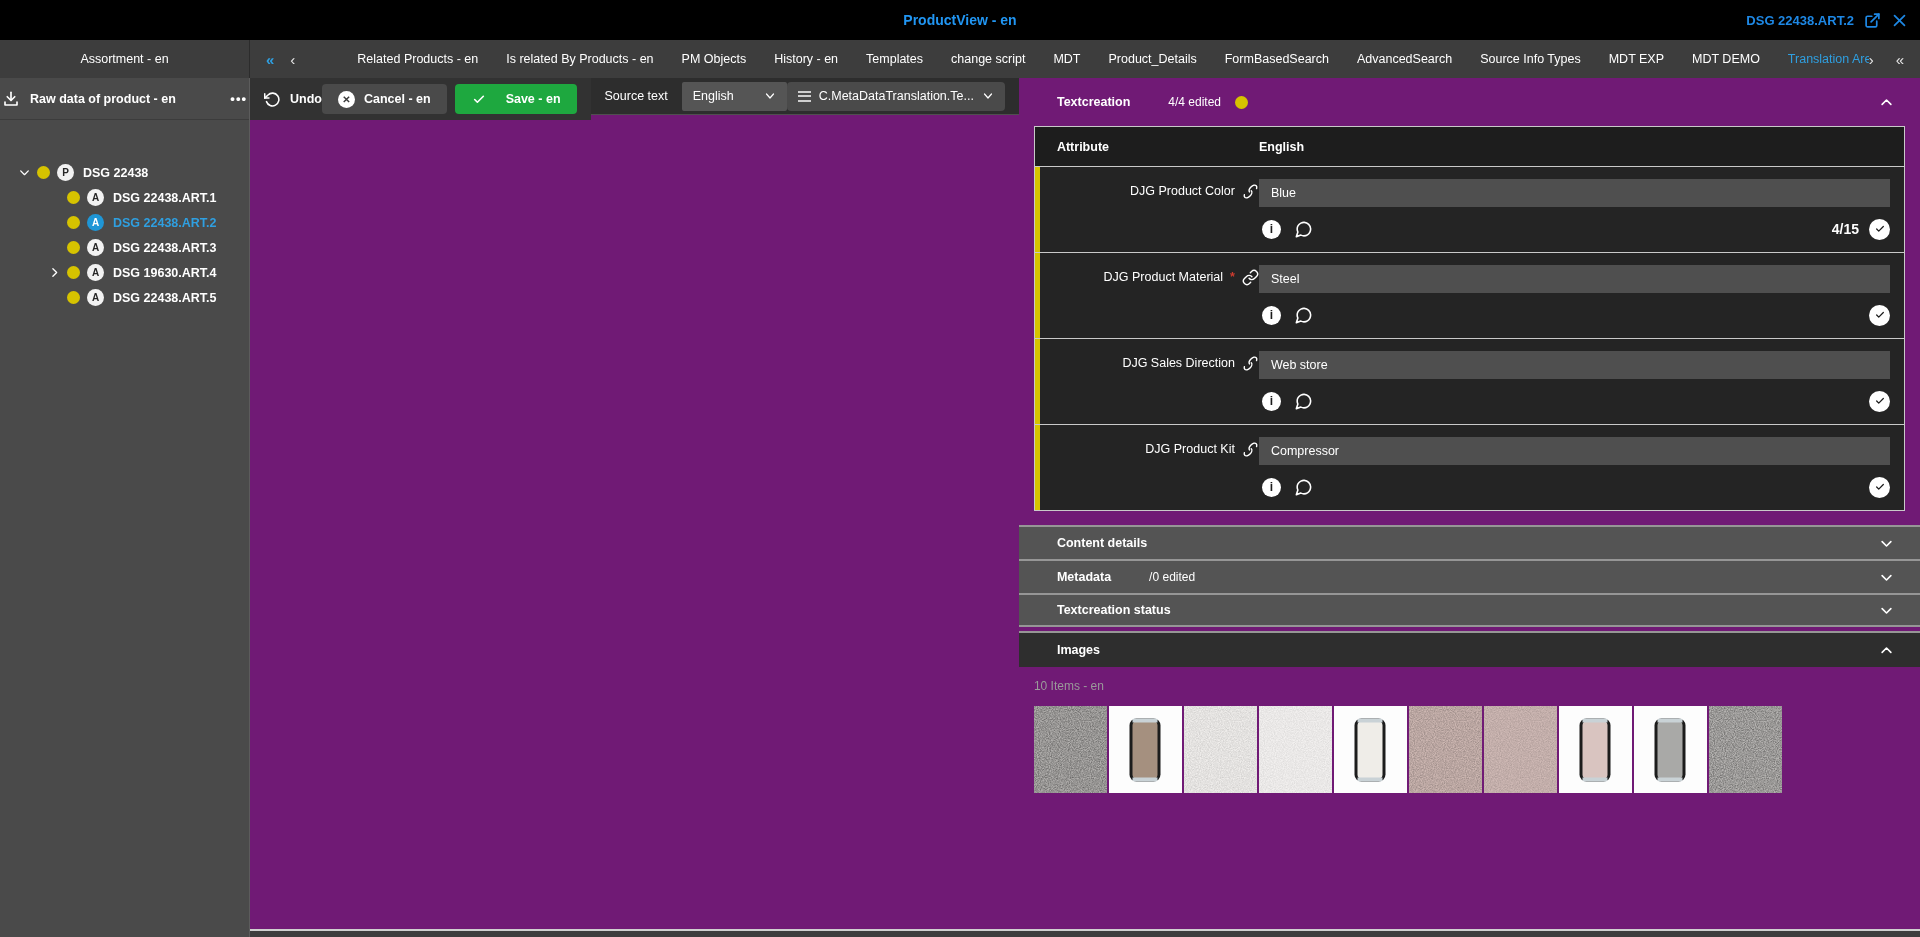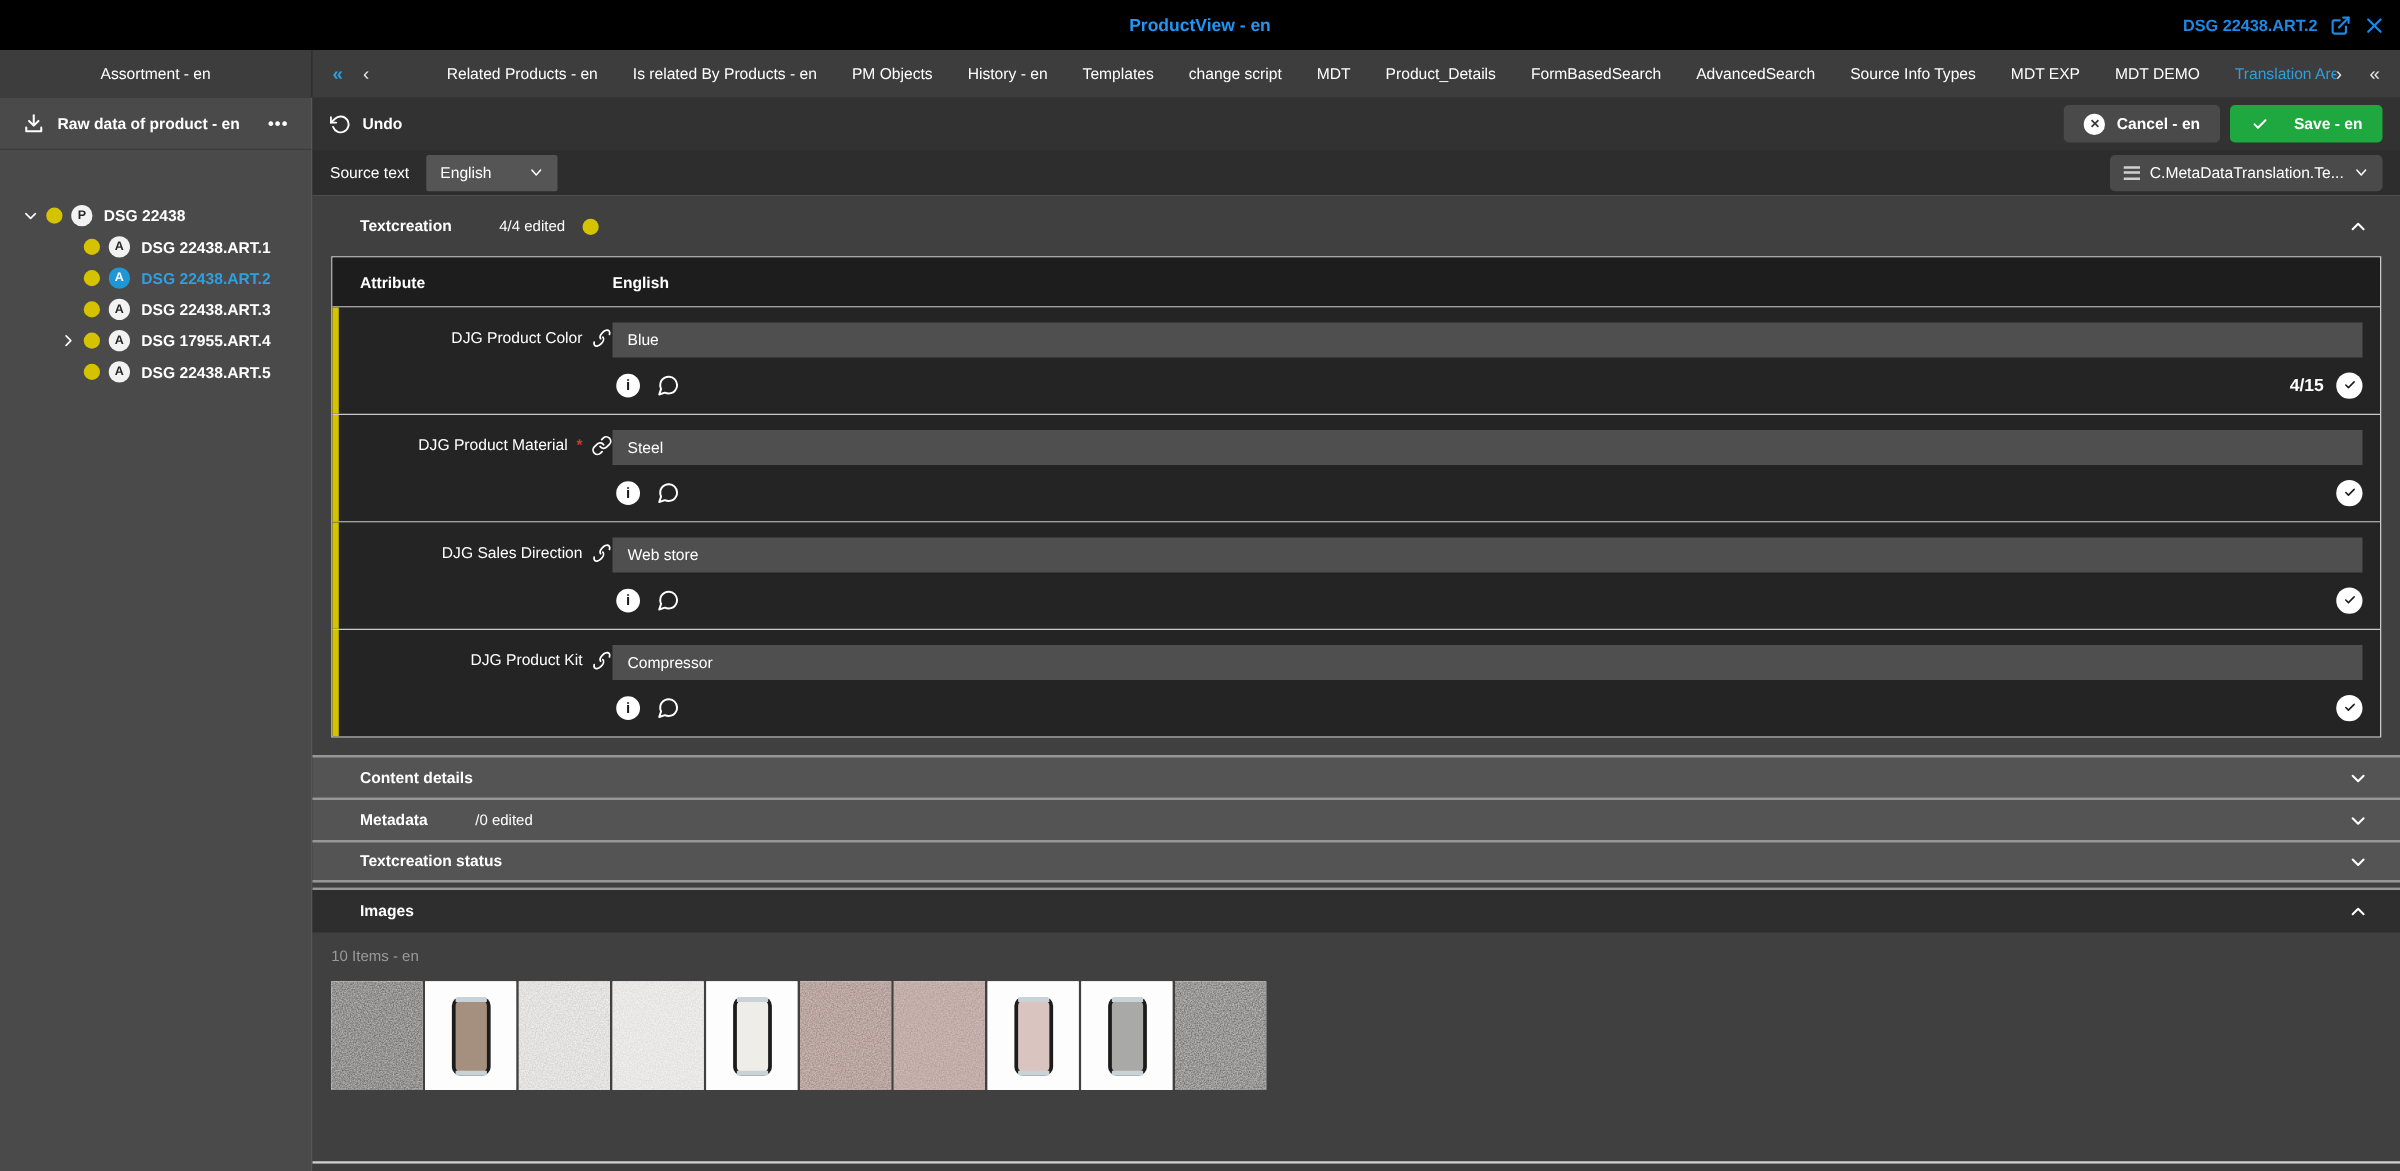--- a/index.html
+++ b/index.html
@@ -23,37 +23,37 @@
   .tab-list { display:flex; gap:28px; margin-left:62px; flex:1; min-width:0; overflow:hidden; }
   .tab { font-size:12.5px; color:#fff; white-space:nowrap; cursor:pointer; }
   .tab.active { color:#2f9fe0; }
   .nav-right { margin-left:auto; display:flex; gap:22px; align-items:center; }
 
   
   .layout { display:flex; height:859px; }
 
   
   .sidebar { width:250px; flex:none; background:#4a4a4a; border-right:1px solid #5c5c5c; }
-  .sidebar-header { height:42px; display:flex; align-items:center; padding:0 18px; border-bottom:1px solid #3c3c3c; }
+  .sidebar-header { height:42px; display:flex; align-items:center; padding:0 2px; border-bottom:1px solid #3c3c3c; }
   .dl-icon { width:18px; height:18px; stroke:#fff; fill:none; stroke-width:2.2; stroke-linecap:round; stroke-linejoin:round; cursor:pointer; flex:none; }
   .sb-title { font-size:12.5px; font-weight:bold; margin-left:10px; flex:1; }
   .more-dots { font-size:13px; letter-spacing:1px; font-weight:bold; cursor:pointer; }
   .tree { padding-top:40px; }
   .tree-item { height:25px; display:flex; align-items:center; cursor:pointer; font-size:12.5px; font-weight:bold; }
   .tree-item.lvl0 { padding-left:16px; }
   .tree-item.lvl1 { padding-left:46px; }
   .tw { width:17px; height:17px; flex:none; display:flex; align-items:center; justify-content:center; }
   .tw svg { width:13px; height:13px; stroke:#fff; fill:none; stroke-width:2.4; stroke-linecap:round; stroke-linejoin:round; }
   .dot { width:13px; height:13px; border-radius:50%; background:#d6c300; flex:none; margin:0 7px 0 4px; }
   .badge { width:17px; height:17px; border-radius:50%; background:#f2f2f2; color:#262626; font-size:10px; font-weight:bold; display:flex; align-items:center; justify-content:center; flex:none; margin-right:9px; }
   .tree-item.selected .badge { background:#1f96d6; color:#fff; }
   .tree-item.selected .tlabel { color:#2f9fe0; }
 
   
-  .main { flex:1; display:flex; flex-direction:column; background:#404040; position:relative; min-width:0; }
+  .main { flex:1; display:flex; flex-direction:row; background:#701a75; position:relative; min-width:0; }
   .toolbar { height:42px; background:#323232; display:flex; align-items:center; padding:0 14px; flex:none; }
   .undo { display:flex; align-items:center; gap:9px; font-size:12.5px; font-weight:bold; cursor:pointer; }
   .undo svg { width:17px; height:17px; stroke:#fff; fill:none; stroke-width:2.2; stroke-linecap:round; stroke-linejoin:round; }
   .tb-buttons { margin-left:auto; display:flex; gap:8px; }
   .btn { height:30px; border:none; border-radius:4px; display:flex; align-items:center; gap:9px; padding:0 16px; font-size:12.5px; font-weight:bold; color:#fff; cursor:pointer; font-family:inherit; }
   .btn-cancel { background:#4a4a4a; }
   .btn-save { background:#1ea83f;gap:19px; }
   .circle-x { width:17px; height:17px; border-radius:50%; background:#fff; color:#3a3a3a; font-size:10px; font-weight:bold; display:flex; align-items:center; justify-content:center; }
   .save-check { width:16px; height:13px; stroke:#fff; fill:none; stroke-width:3; stroke-linecap:round; stroke-linejoin:round; }
 
@@ -224,21 +224,21 @@
   </div>
         <div class="tree-item lvl1">
     <span class="tw">
 
       <svg class="chev-right" viewBox="0 0 24 24" style="display: block;">
               <polyline points="9 5 16 12 9 19"></polyline>
             </svg>
     </span>
     <span class="dot"></span>
     <span class="badge">A</span>
-    <span class="tlabel">DSG 17955.ART.4</span>
+    <span class="tlabel">DSG 19630.ART.4</span>
   </div>
         <div class="tree-item lvl1">
     <span class="tw">
       
       
     </span>
     <span class="dot"></span>
     <span class="badge">A</span>
     <span class="tlabel">DSG 22438.ART.5</span>
   </div>

